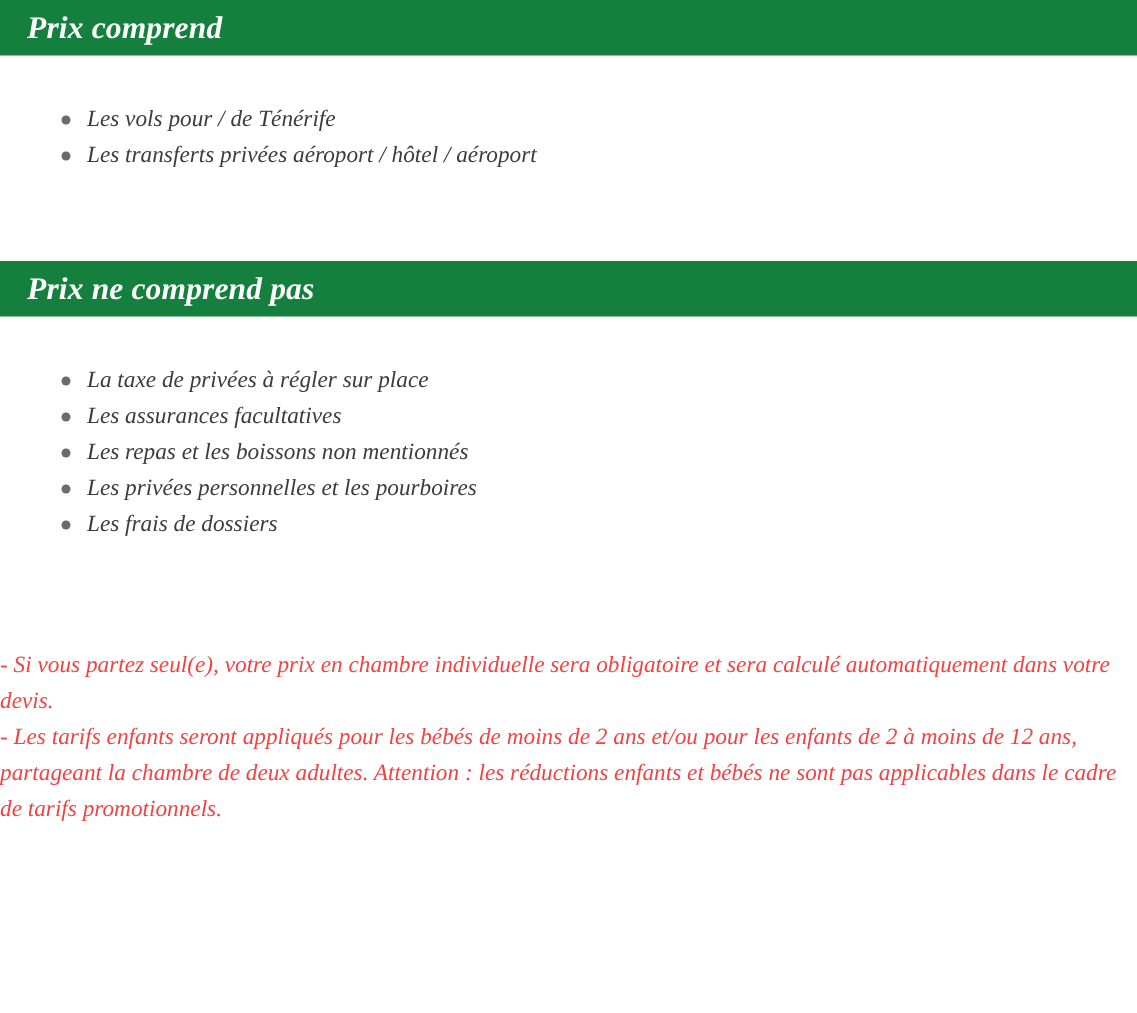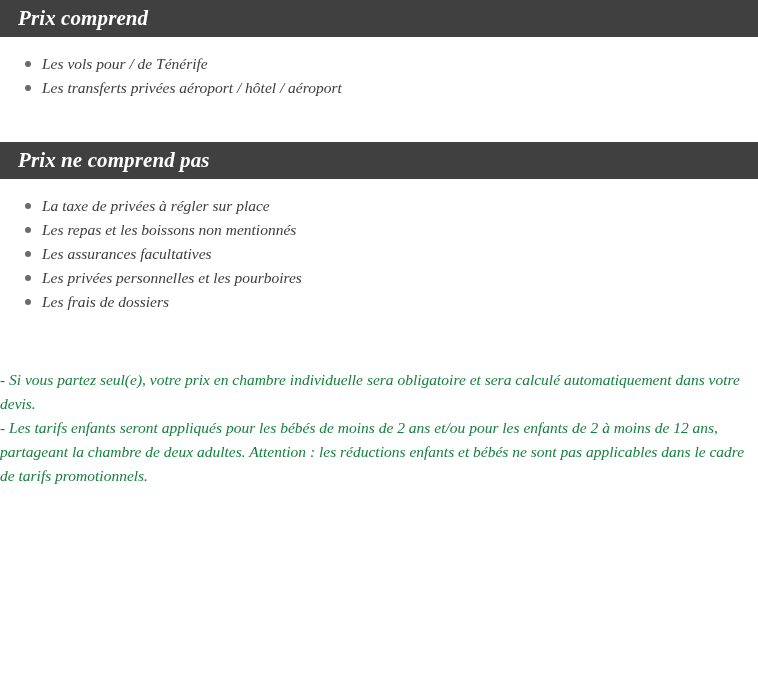--- a/index.html
+++ b/index.html
@@ -12,40 +12,40 @@
     font-family: "Liberation Serif", serif;
   }
   .page {
     width: 758px;
     height: 675px;
     position: relative;
     overflow: hidden;
     background: #ffffff;
   }
   .section-header {
-    background: #404040;
+    background: #15803d;
     color: #ffffff;
     height: 37px;
     display: flex;
     align-items: center;
     padding-left: 18px;
     width: 100%;
   }
   .section-header .title {
     font-family: "Liberation Serif", serif;
     font-style: italic;
     font-weight: bold;
     font-size: 21px;
     line-height: 21px;
     color: #ffffff;
     letter-spacing: 0.1px;
   }
   ul.bullets {
     list-style: none;
-    margin: 0;
+    margin: 16px;
     padding: 15px 0 0 0;
   }
   ul.bullets li {
     position: relative;
     font-family: "Liberation Serif", serif;
     font-style: italic;
     font-size: 15.5px;
     line-height: 24px;
     color: #3c3c3c;
     padding-left: 42px;
@@ -65,21 +65,21 @@
   .spacer-after-list-2 { height: 42px; }
   .notes {
     padding: 12px 10px 0 0;
   }
   .notes p {
     margin: 0;
     font-family: "Liberation Serif", serif;
     font-style: italic;
     font-size: 15.5px;
     line-height: 24px;
-    color: #15803d;
+    color: #ef4444;
   }
 </style>
 </head>
 <body>
 
 <div class="page">
 
   <div class="section-header">
     <span class="title">Prix comprend</span>
   </div>
@@ -87,22 +87,22 @@
     <li>Les vols pour / de Ténérife</li>
     <li>Les transferts privées aéroport / hôtel / aéroport</li>
   </ul>
   <div class="spacer-after-list-1"></div>
 
   <div class="section-header">
     <span class="title">Prix ne comprend pas</span>
   </div>
   <ul class="bullets">
     <li>La taxe de privées à régler sur place</li>
+    <li>Les assurances facultatives</li>
     <li>Les repas et les boissons non mentionnés</li>
-    <li>Les assurances facultatives</li>
     <li>Les privées personnelles et les pourboires</li>
     <li>Les frais de dossiers</li>
   </ul>
   <div class="spacer-after-list-2"></div>
 
   <div class="notes">
     <p>- Si vous partez seul(e), votre prix en chambre individuelle sera obligatoire et sera calculé automatiquement dans votre devis.</p>
     <p>- Les tarifs enfants seront appliqués pour les bébés de moins de 2 ans et/ou pour les enfants de 2 à moins de 12 ans, partageant la chambre de deux adultes. Attention : les réductions enfants et bébés ne sont pas applicables dans le cadre de tarifs promotionnels.</p>
   </div>
 

